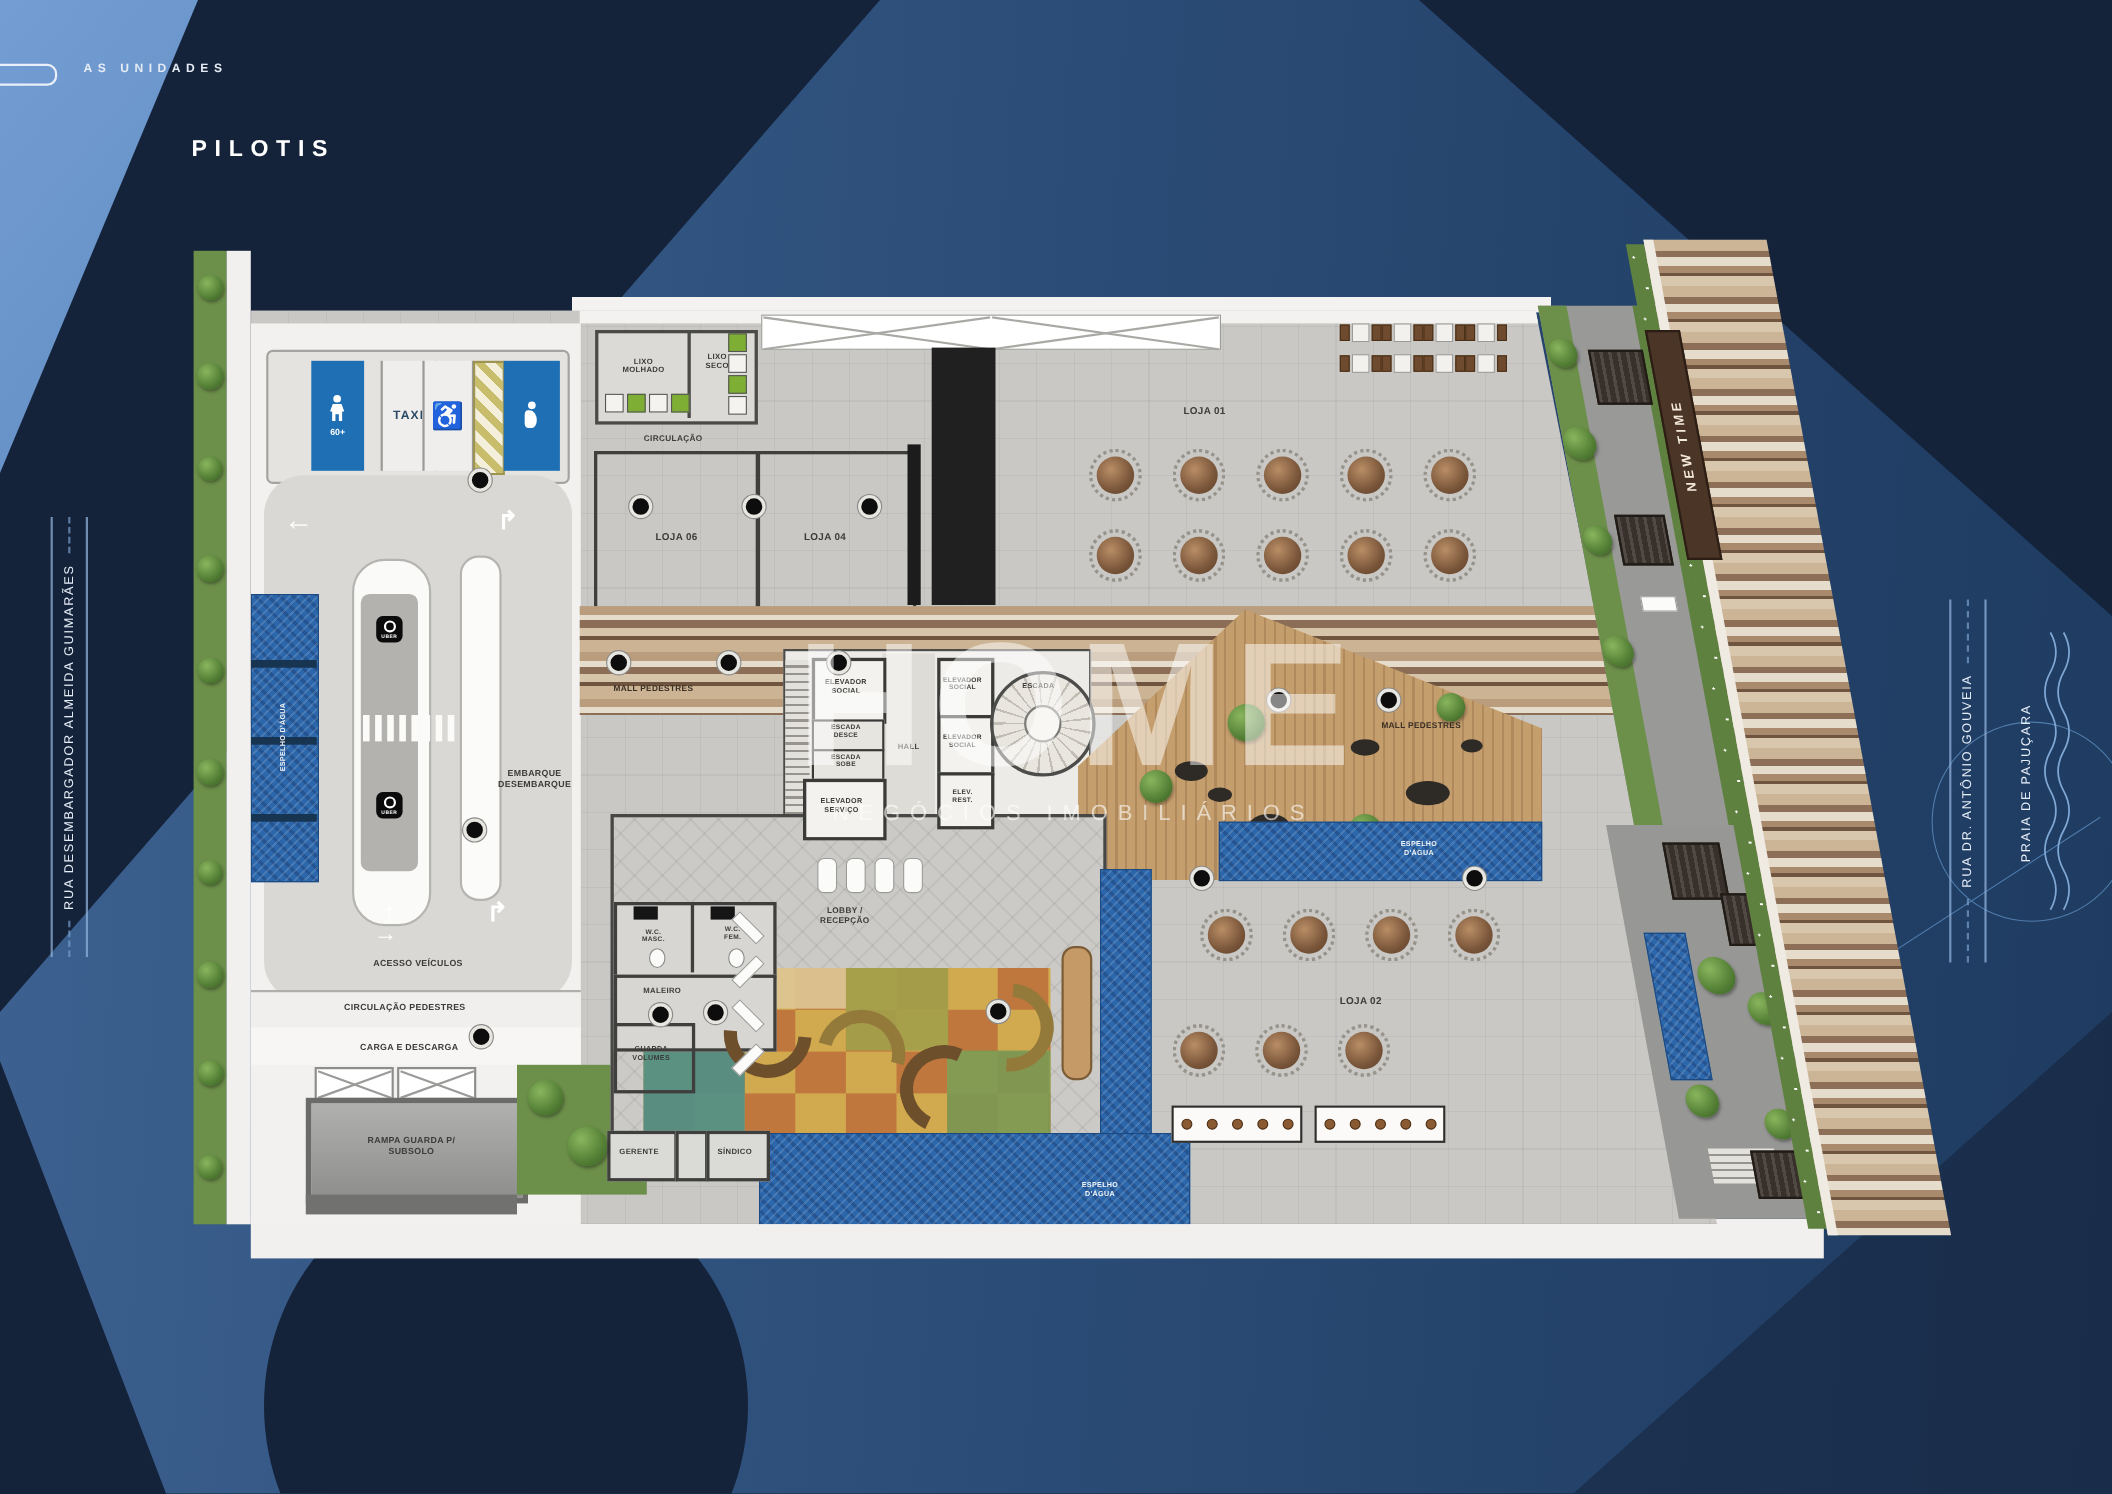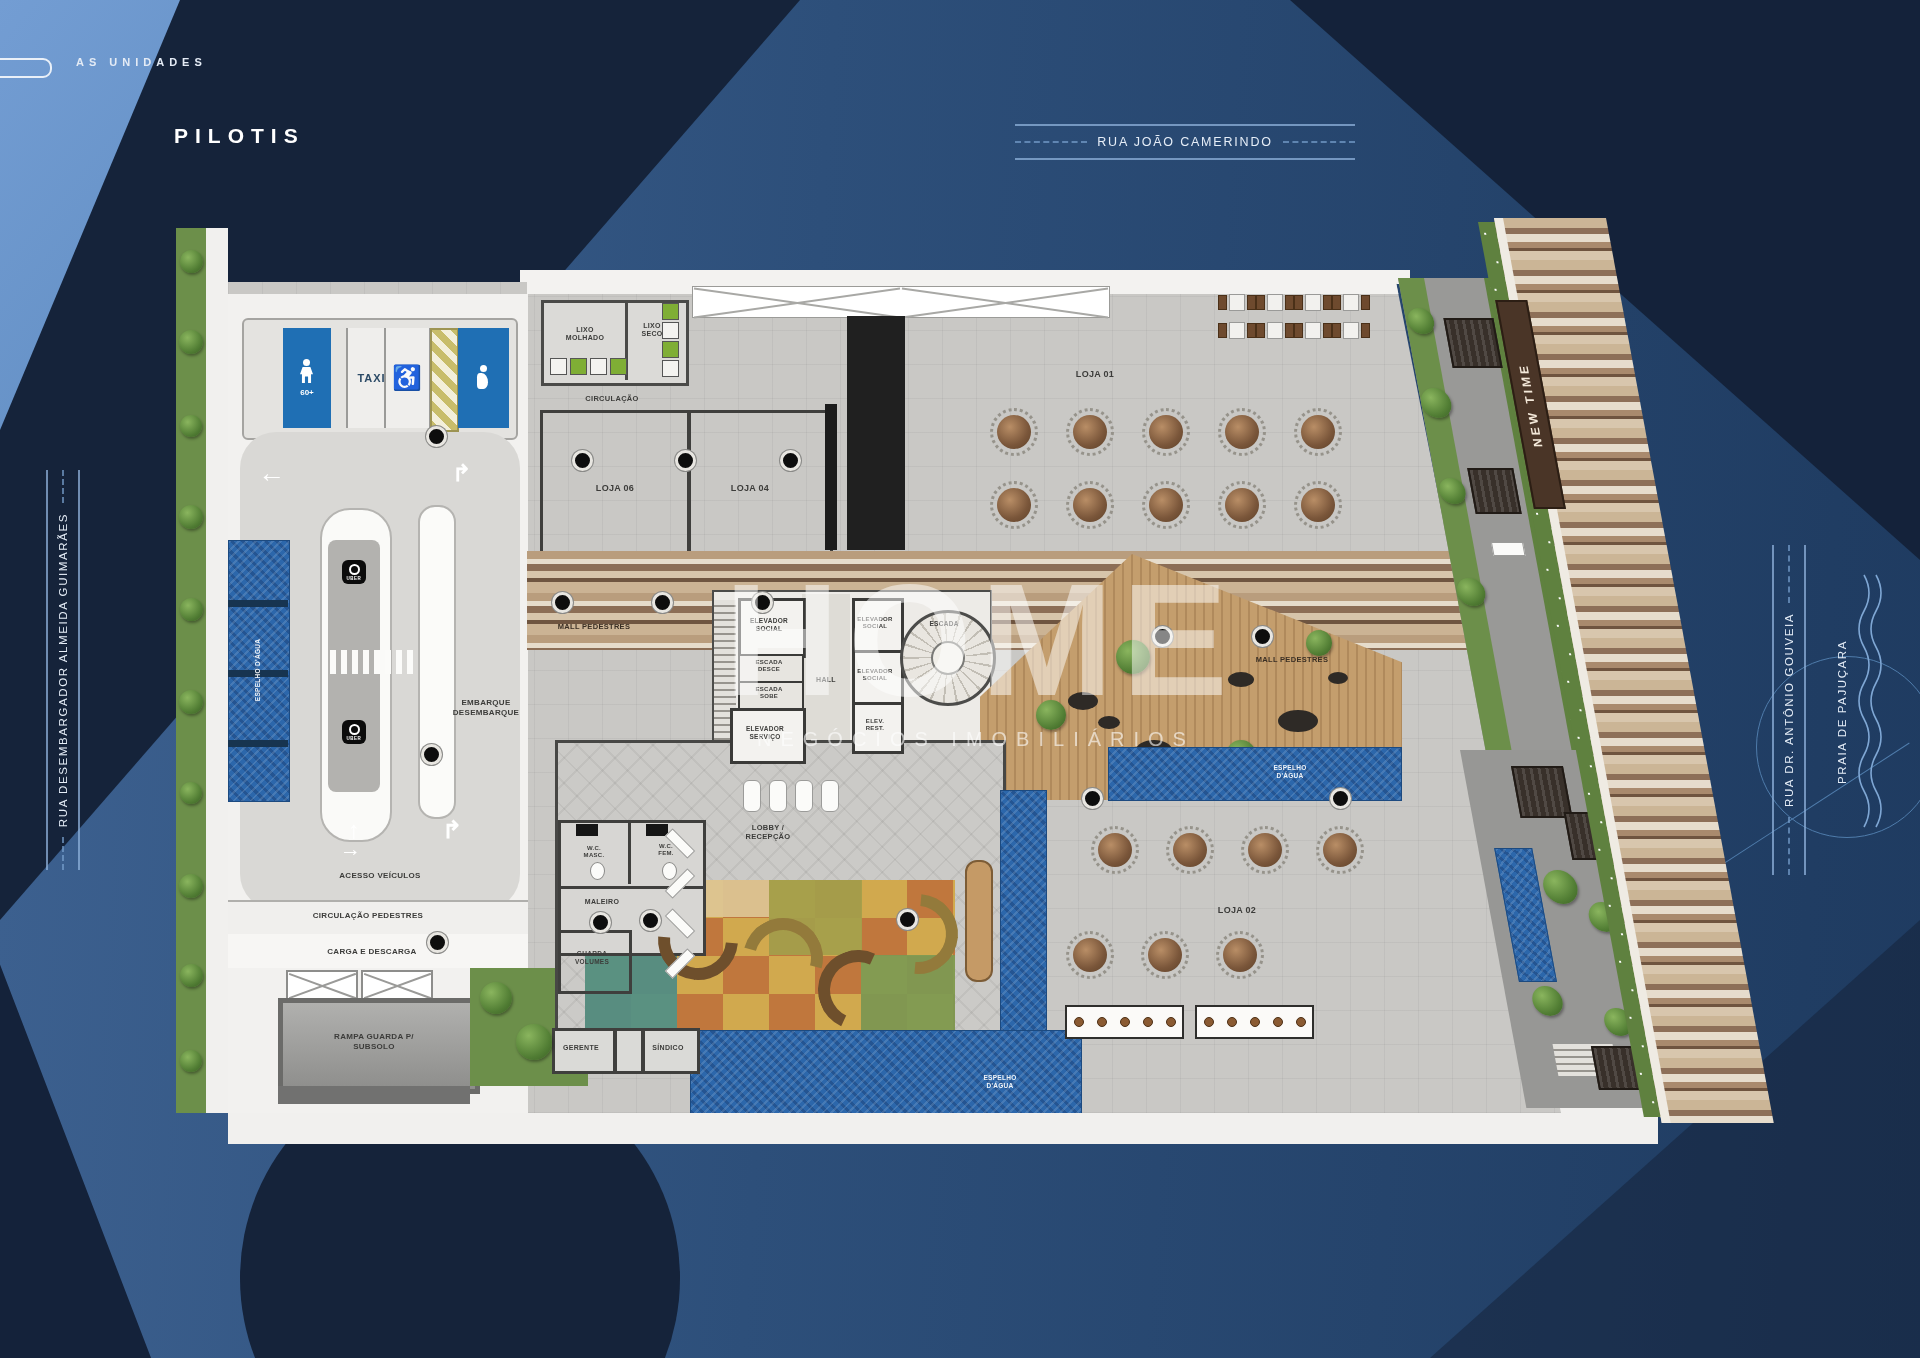--- a/index.html
+++ b/index.html
@@ -443,29 +443,20 @@
   <div class="abs skew stripesP" style="left:1494px;top:218px;width:112px;height:905px;z-index:5;">
     <div class="abs" style="left:0;top:0;width:9px;height:905px;background:#efebe3;"></div>
     <div class="sign">
         <span class="vtext">NEW TIME</span>
       </div>
   </div>
 
   <div class="wm">HOME</div>
   <div class="wm2">NEGÓCIOS IMOBILIÁRIOS</div>
 
-  <div class="street-h" style="left:1015px;top:124px;width:340px;">
-    <div class="sline"></div>
-    <div class="smid">
-        <i class="sdash"></i>
-        <span class="stxt">RUA JOÃO CAMERINDO</span>
-        <i class="sdash"></i>
-      </div>
-    <div class="sline"></div>
-  </div>
   <div class="street-v" style="left:46px;top:470px;height:400px;">
     <div class="sline-v"></div>
     <div class="smid-v">
         <i class="sdash-v"></i>
         <span class="stxt-v vtext">RUA DESEMBARGADOR ALMEIDA GUIMARÃES</span>
         <i class="sdash-v"></i>
       </div>
     <div class="sline-v"></div>
   </div>
   <div class="street-v" style="left:1772px;top:545px;height:330px;">

